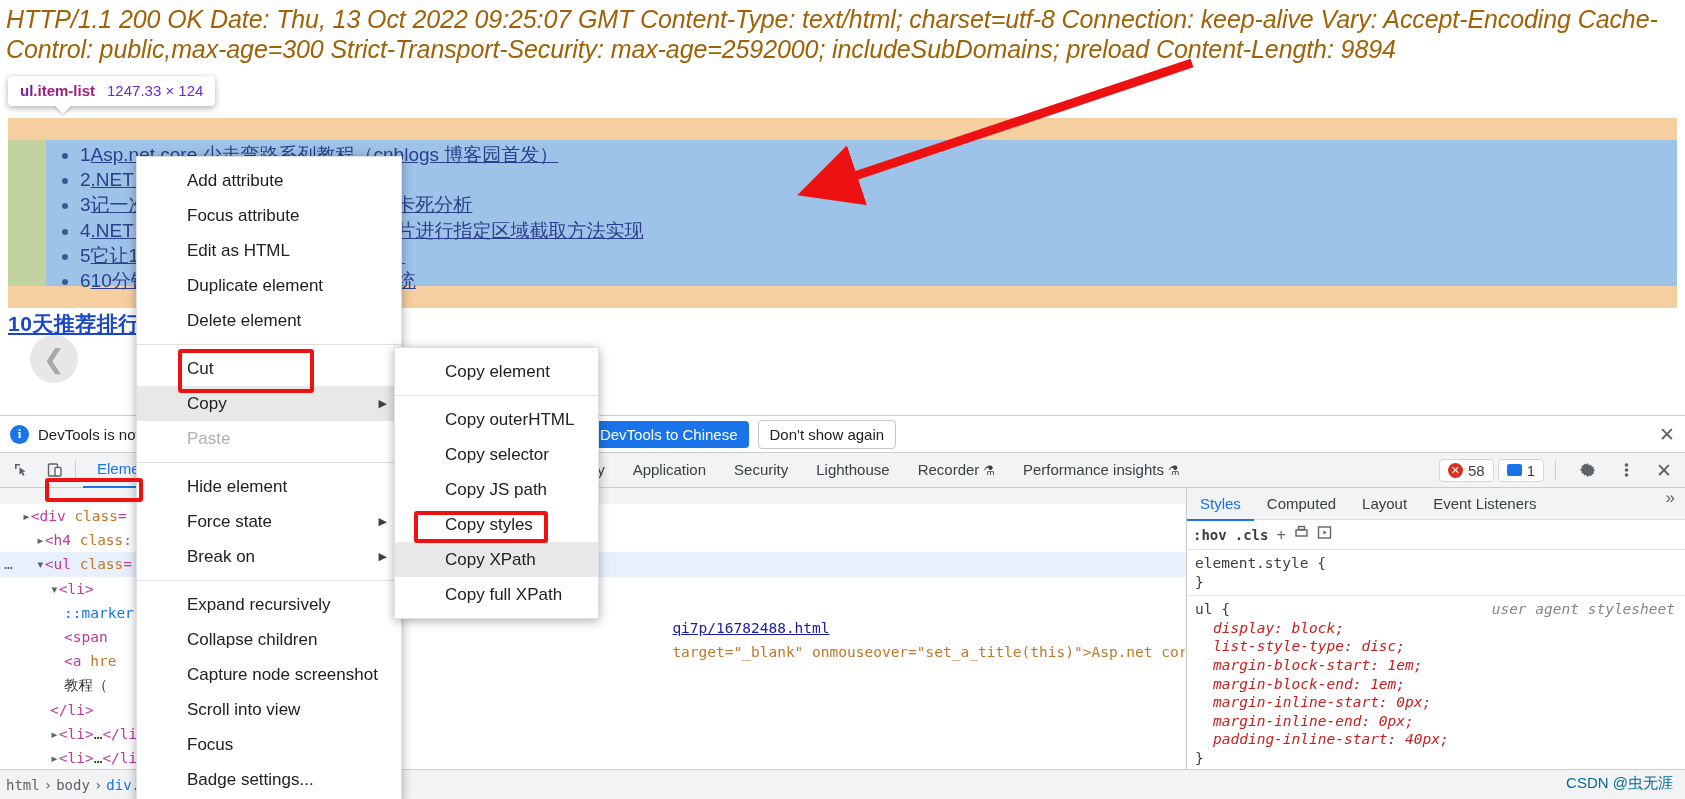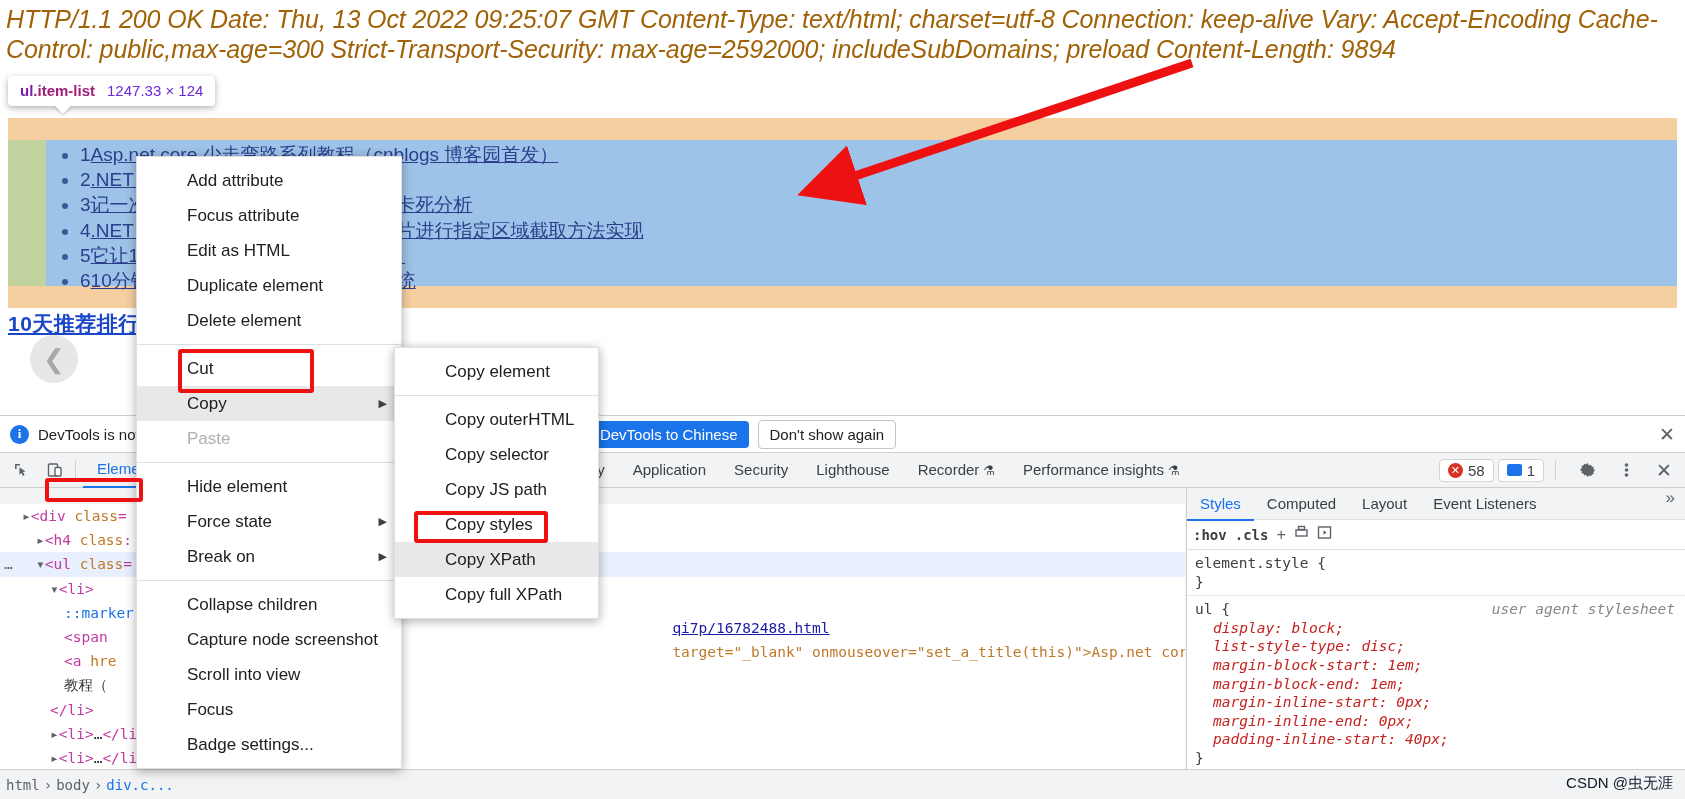--- a/index.html
+++ b/index.html
@@ -151,21 +151,21 @@
   .prop { color:#c5221f; font-style:italic; padding-left:18px; display:block;}
   .origin { position:absolute; right:10px; top:4px; color:#888; font-style:italic; }
 
   
   #crumb {
     position:absolute; left:0; bottom:0; width:1685px; height:30px; background:#f1f3f4;
     border-top:1px solid #cdcdcd; display:flex; align-items:center;
     font-family:"DejaVu Sans Mono", monospace; font-size:14px; color:#5f6368; padding-left:6px; gap:4px;
   }
   .crumb-item.cur { color:#1a73e8; }
-  .watermark { position:absolute; right:12px; bottom:6px; color:#0f172a; font-size:15px; font-family:"Liberation Sans", sans-serif;}
+  .watermark { position:absolute; right:12px; bottom:6px; color:#0369a1; font-size:15px; font-family:"Liberation Sans", sans-serif;}
 
   
   .menu {
     position:absolute; background:#fff; box-shadow:0 2px 10px rgba(0,0,0,.32);
     border:1px solid #e0e0e0; z-index:60; font-size:17px; color:#202124; padding:6px 0;
   }
   #menu-main { left:136px; top:156px; width:266px; }
   #menu-sub  { left:394px; top:347px; width:205px; }
   .mi { height:35px; line-height:35px; padding:0 14px 0 50px; white-space:nowrap; position:relative; }
   .mi.hl { background:#e8e8e8; }
@@ -354,20 +354,21 @@
     <div class="mi">Delete element</div>
     <div class="msep"></div>
     <div class="mi">Cut</div>
     <div class="mi hl">Copy<span class="sub-arrow">▶</span></div>
     <div class="mi disabled">Paste</div>
     <div class="msep"></div>
     <div class="mi">Hide element</div>
     <div class="mi">Force state<span class="sub-arrow">▶</span></div>
     <div class="mi">Break on<span class="sub-arrow">▶</span></div>
     <div class="msep"></div>
+    <div class="mi">Expand recursively</div>
     <div class="mi">Collapse children</div>
     <div class="mi">Capture node screenshot</div>
     <div class="mi">Scroll into view</div>
     <div class="mi">Focus</div>
     <div class="mi">Badge settings...</div>
   </div>
 <div class="menu" id="menu-sub">
     <div class="mi">Copy element</div>
     <div class="msep"></div>
     <div class="mi">Copy outerHTML</div>

